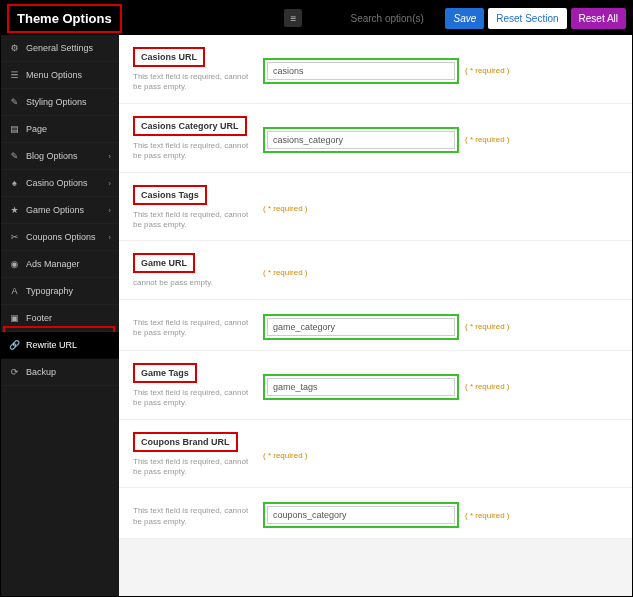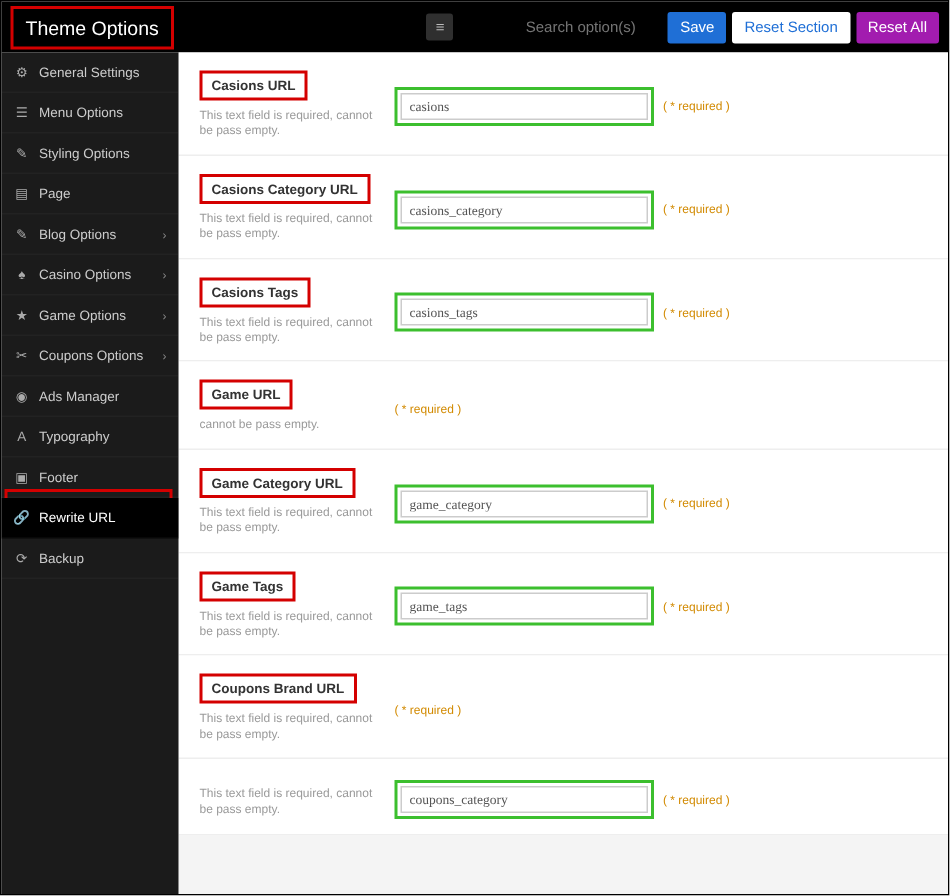--- a/index.html
+++ b/index.html
@@ -1,42 +1,42 @@
 <!DOCTYPE html>
 <html><head>
 <meta charset="utf-8">
 <style>
 * { margin: 0; padding: 0; box-sizing: border-box; font-family: Arial, Helvetica, sans-serif; }
 body { background: #fff; width: 633px; height: 597px; overflow: hidden; font-size: 10px; }
 .app { display: flex; flex-direction: column; width: 100%; height: 100%; border: 1px solid #000; }
 .topbar { background: #000; height: 34px; display: flex; align-items: center; padding: 0 6px; gap: 4px; }
-.title { color: #fff; font-size: 13px; font-weight: 400; padding: 5px 8px; border: 2px solid #d40000; }
+.title { color: #fff; font-size: 13px; font-weight: 700; padding: 5px 8px; border: 2px solid #d40000; }
 .spacer { flex: 1; }
 .top-icon { width: 18px; height: 18px; background: #2f2f2f; display: flex; align-items: center; justify-content: center; color: #bbb; font-size: 10px; border-radius: 2px; }
 .search { background: transparent; border: none; color: #888; font-size: 10px; padding: 3px 4px; outline: none; width: 95px; margin-left: 40px; }
 .btn { padding: 5px 8px; border-radius: 2px; font-size: 10px; color: #fff; border: none; cursor: pointer; }
-.btn-save { background: #1f6fd6; }
+.btn-save { background: #1f6fd6; font-style: italic; }
 .btn-reset-sec { background: #fff; color: #1f6fd6; }
 .btn-reset-all { background: #a21caf; }
 .body { display: flex; flex: 1; min-height: 0; }
 .sidebar { width: 118px; background: #1b1b1b; display: flex; flex-direction: column; position: relative; overflow: hidden; }
 .side-item { display: flex; align-items: center; gap: 6px; padding: 8px 8px; color: #ccc; font-size: 9px; border-bottom: 1px solid rgba(255,255,255,0.03); position: relative; cursor: pointer; }
 .side-item .chev { margin-left: auto; font-size: 8px; color: #888; }
 .side-item.active { background: #000; color: #fff; }
 .side-item .icn { width: 11px; text-align: center; font-size: 9px; color: #aaa; }
 .red-box-side { position: absolute; border: 2px solid #d40000; pointer-events: none; }
 .main { flex: 1; background: #f4f4f4; overflow-y: auto; padding: 0 0 14px 0; }
 .row { display: flex; padding: 12px 14px 10px 14px; border-bottom: 1px solid #eee; background: #fff; align-items: center; gap: 10px; }
 .main .row + .row { margin-top: 0; }
 .left { width: 120px; }
 .lbl { display: inline-block; border: 2px solid #d40000; padding: 3px 6px; font-size: 9px; color: #333; font-weight: 600; }
 .desc { color: #9a9a9a; font-size: 8px; margin-top: 5px; line-height: 1.3; }
 .right { flex: 1; display: flex; align-items: center; gap: 6px; margin-top: 2px; }
 .inp-wrap { border: 2px solid #3cbf2e; padding: 2px; display: inline-block; }
-.inp { border: 1px solid #ccc; padding: 3px 5px; font-size: 9px; width: 165px; color: #555; outline: none; font-family: Liberation Serif, serif; }
+.inp { border: 1px solid #ccc; padding: 3px 5px; font-size: 9px; width: 188px; color: #555; outline: none; }
 .req { color: #d28a00; font-size: 8px; }
 </style>
 </head>
 <body>
 
 <div class="app">
   <div class="topbar">
     <div class="title">Theme Options</div>
     <div class="spacer"></div>
     <div class="top-icon">≡</div>
@@ -116,32 +116,31 @@
         <div class="row">
           <div class="left"><span class="lbl">Casions Category URL</span><div class="desc">This text field is required, cannot be pass empty.</div></div>
           <div class="right">
             <span class="inp-wrap"><input class="inp" value="casions_category" style=""></span>
             <span class="req">( * required )</span>
           </div>
         </div>
         <div class="row">
           <div class="left"><span class="lbl">Casions Tags</span><div class="desc">This text field is required, cannot be pass empty.</div></div>
           <div class="right">
-            <span class="inp-wrap"><input class="inp" value="casions_tags" style=""></span>
             <span class="req">( * required )</span>
           </div>
         </div>
         <div class="row">
           <div class="left"><span class="lbl">Game URL</span><div class="desc">cannot be pass empty.</div></div>
           <div class="right">
             <span class="req">( * required )</span>
           </div>
         </div>
         <div class="row">
-          <div class="left"><span class="lbl">Game Category URL</span><div class="desc">This text field is required, cannot be pass empty.</div></div>
+          <div class="left"><div class="desc">This text field is required, cannot be pass empty.</div></div>
           <div class="right">
             <span class="inp-wrap"><input class="inp" value="game_category" style=""></span>
             <span class="req">( * required )</span>
           </div>
         </div>
         <div class="row">
           <div class="left"><span class="lbl">Game Tags</span><div class="desc">This text field is required, cannot be pass empty.</div></div>
           <div class="right">
             <span class="inp-wrap"><input class="inp" value="game_tags" style=""></span>
             <span class="req">( * required )</span>

